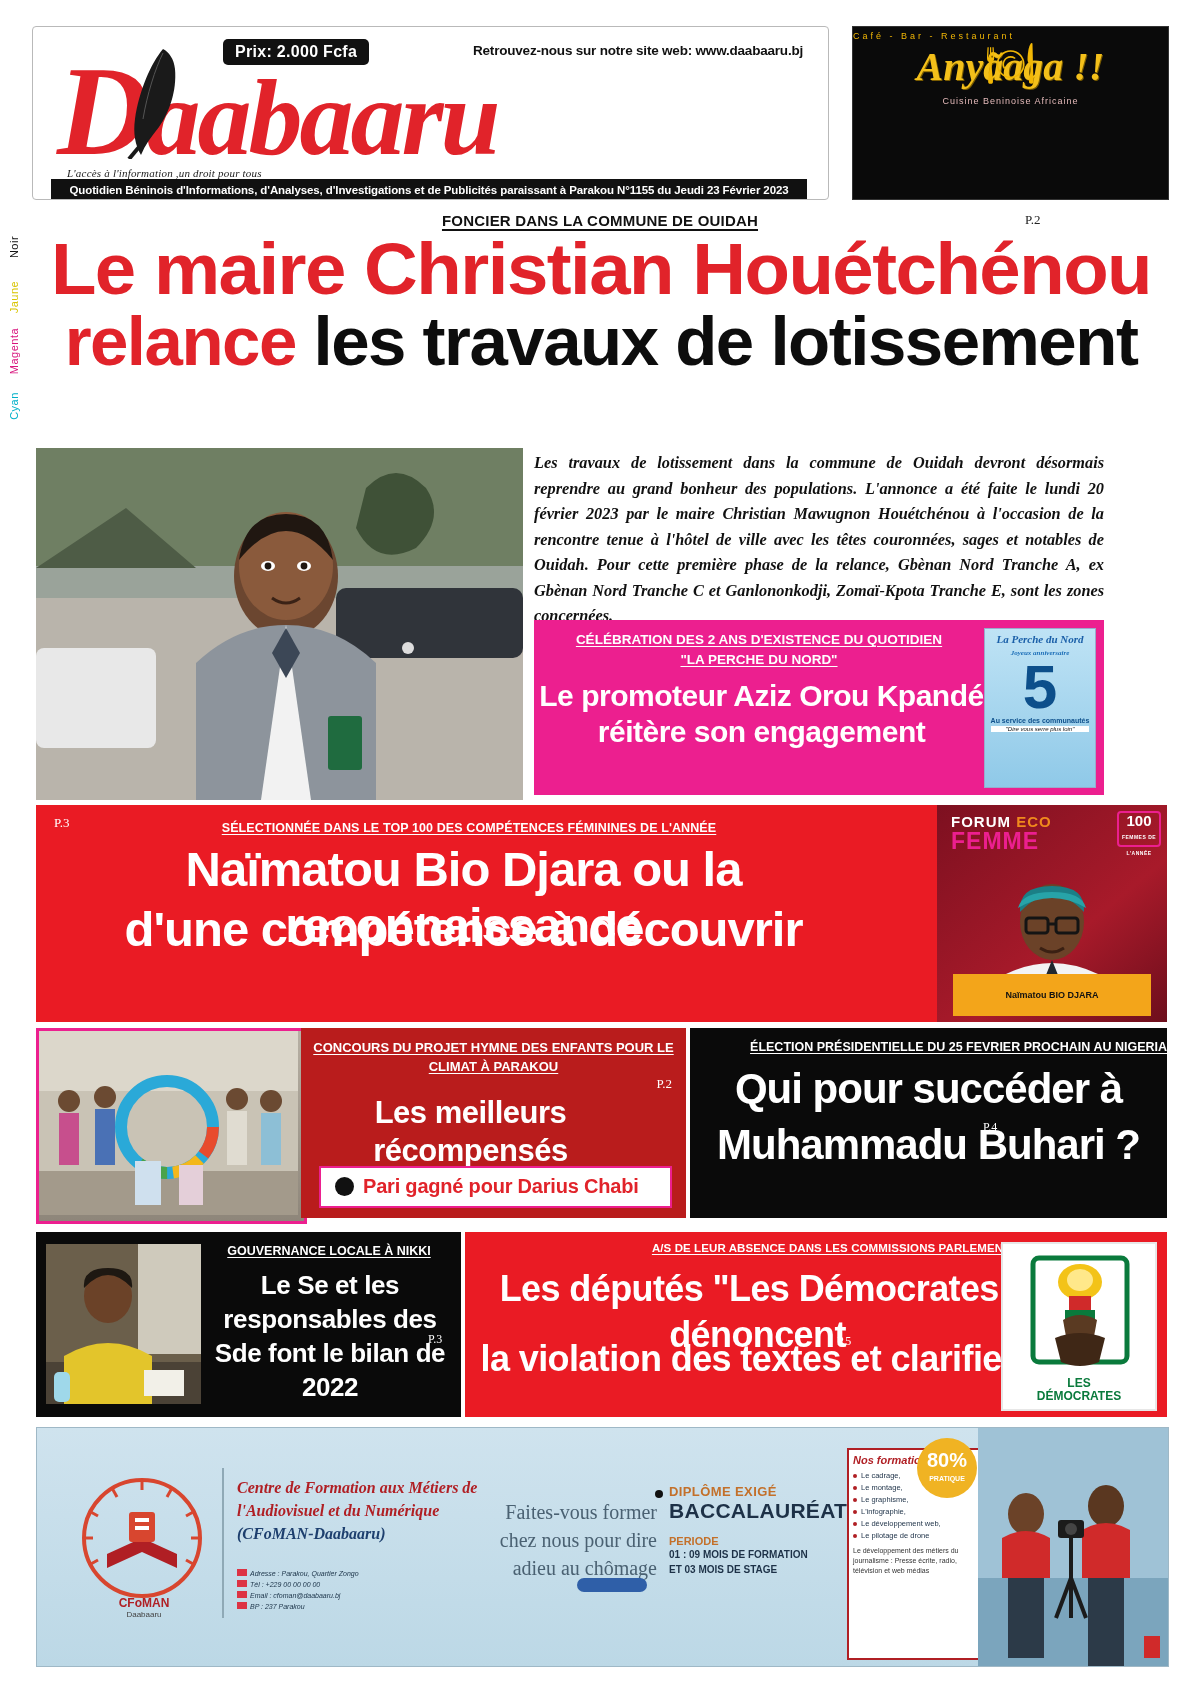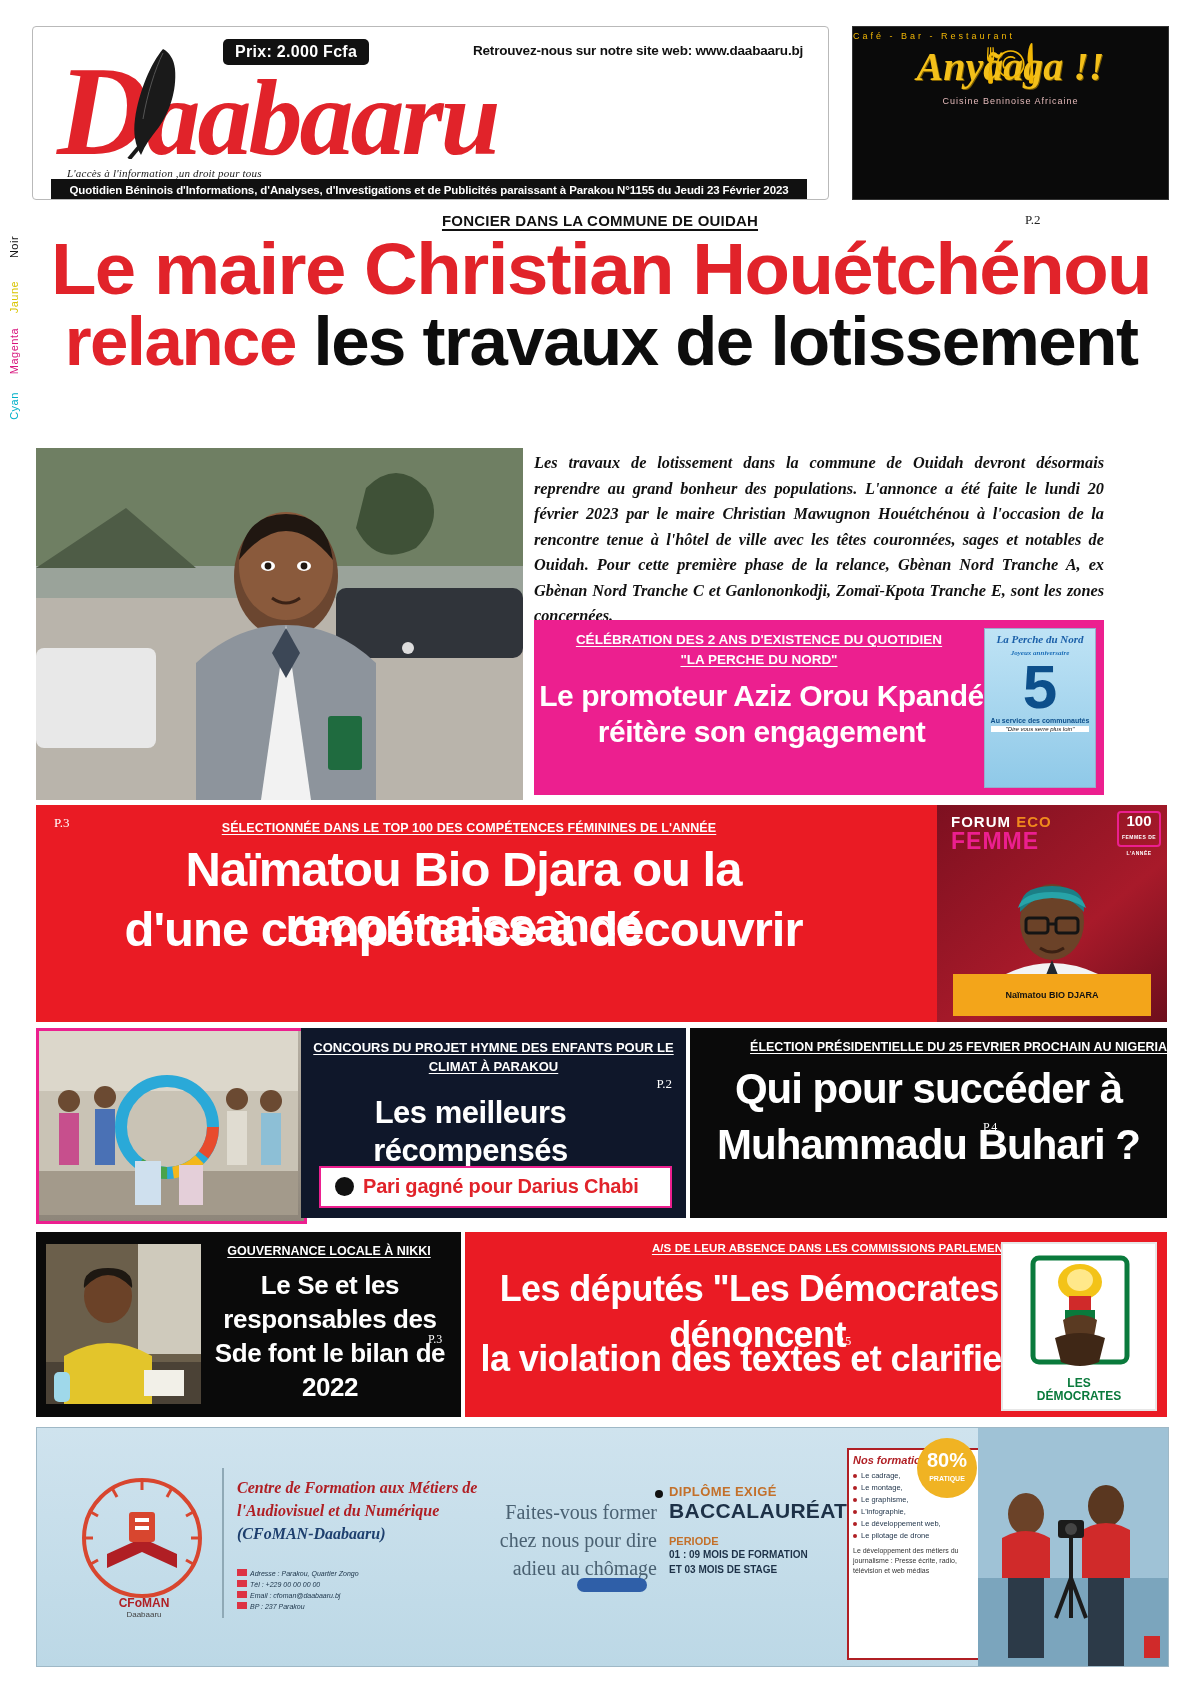--- a/index.html
+++ b/index.html
@@ -108,21 +108,21 @@
           line-height:16px;}
   .fe-100 small{display:block;font-size:5px;letter-spacing:.5px;}
   .fe-person{position:absolute;left:45px;top:55px;width:140px;height:140px;}
   .fe-caption{position:absolute;left:16px;right:16px;bottom:6px;background:#f3a51a;color:#111;
               font-size:9px;font-weight:bold;text-align:center;padding:16px 0;}
   .fe-caption b{color:#111;}
 
   
   .kidsphoto{position:absolute;left:36px;top:1028px;width:265px;height:190px;
              background:linear-gradient(#b7b0a4,#8e867a);border:3px solid #ec1f8f;overflow:hidden;}
-  .concours{position:absolute;left:301px;top:1028px;width:385px;height:190px;background:#0f172a;text-decoration:underline;}
+  .concours{position:absolute;left:301px;top:1028px;width:385px;height:190px;background:#b91c1c;text-decoration:underline;}
   .concours .k{position:absolute;left:8px;top:10px;width:369px;text-align:center;color:#fff;
                font-size:13px;font-weight:bold;line-height:19px;}
   .concours .k u{text-decoration-thickness:1.2px;text-underline-offset:2px;}
   .concours .p2{position:absolute;right:14px;top:48px;color:#fff;
                 font-family:"Liberation Serif",serif;font-size:13px;}
   .concours .h{position:absolute;left:0;top:66px;width:339px;text-align:center;color:#fff;
                font-weight:bold;font-size:31px;line-height:38px;letter-spacing:-.5px;}
   .pari{position:absolute;left:18px;bottom:10px;width:349px;height:38px;background:#fff;
         border:2px solid #ec1f8f;}
   .pari .dot{position:absolute;left:14px;top:9px;width:19px;height:19px;border-radius:50%;

